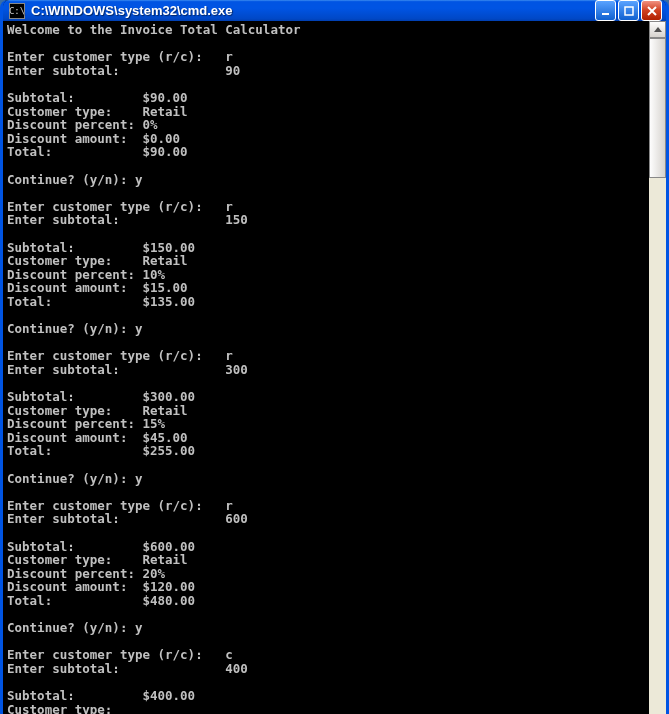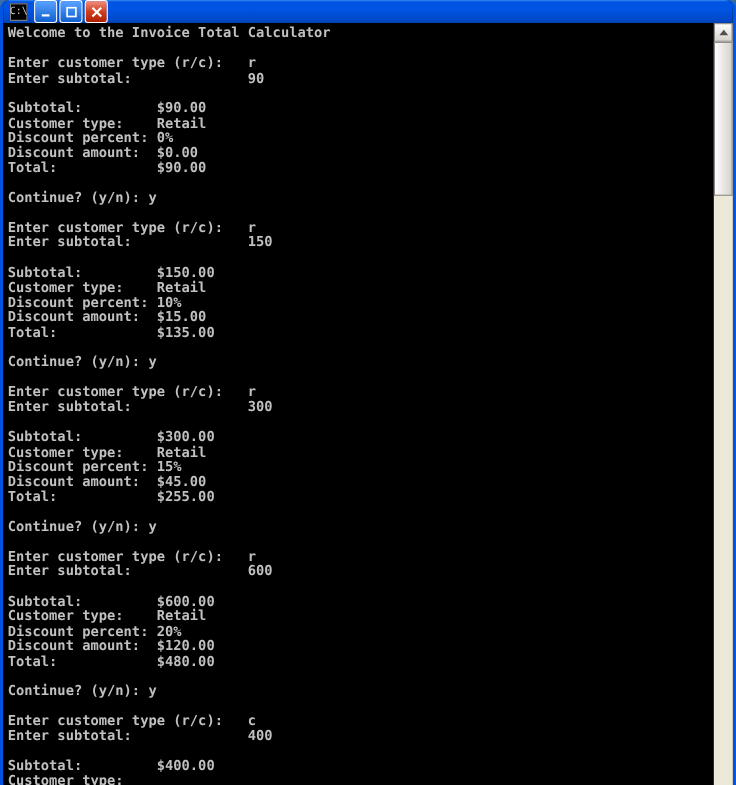--- a/index.html
+++ b/index.html
@@ -120,20 +120,21 @@
     border-right: 4px solid transparent;
   }
   .sb-arrow-up { border-bottom: 5px solid #505050; }
 </style>
 </head>
 <body>
 
 <div class="window">
   <div class="titlebar">
     <div class="icon-box">C:\</div>
+    <div class="title">C:\WINDOWS\system32\cmd.exe</div>
     <div class="controls">
       <div class="ctrl-btn ctrl-min">
         <svg viewBox="0 0 12 12">
             <rect x="2" y="8" width="7" height="2" fill="#fff"></rect>
           </svg>
       </div>
       <div class="ctrl-btn ctrl-max">
         <svg viewBox="0 0 12 12">
             <rect x="2" y="2" width="8" height="8" fill="none" stroke="#fff" stroke-width="1.5"></rect>
           </svg>

